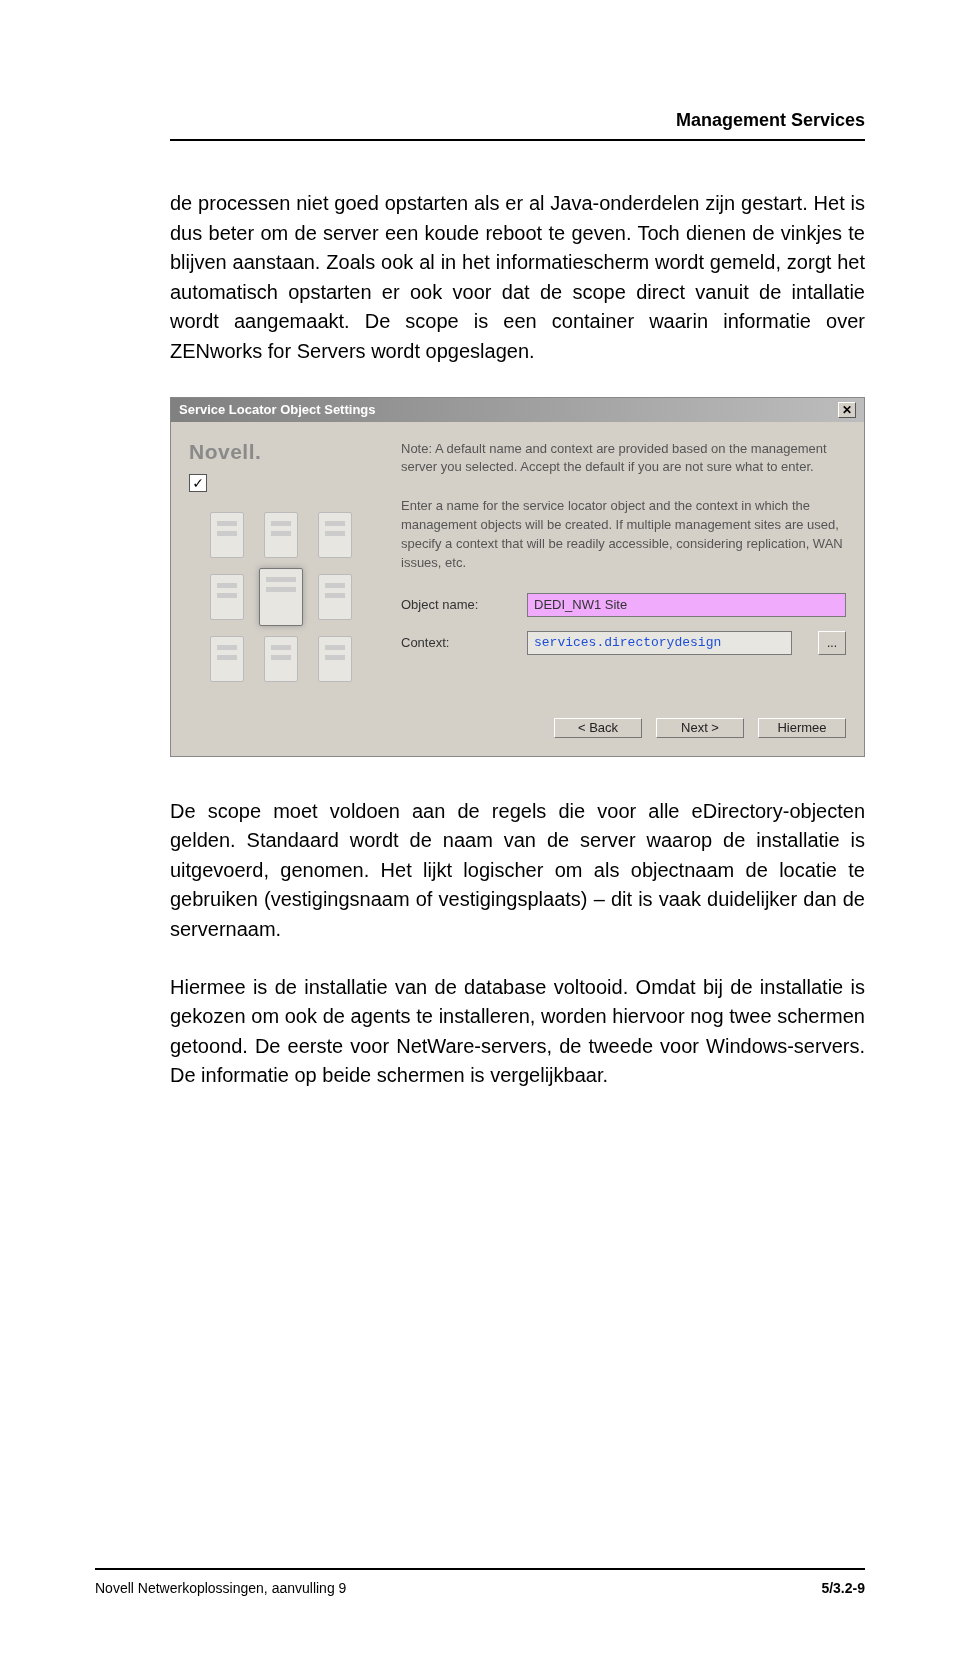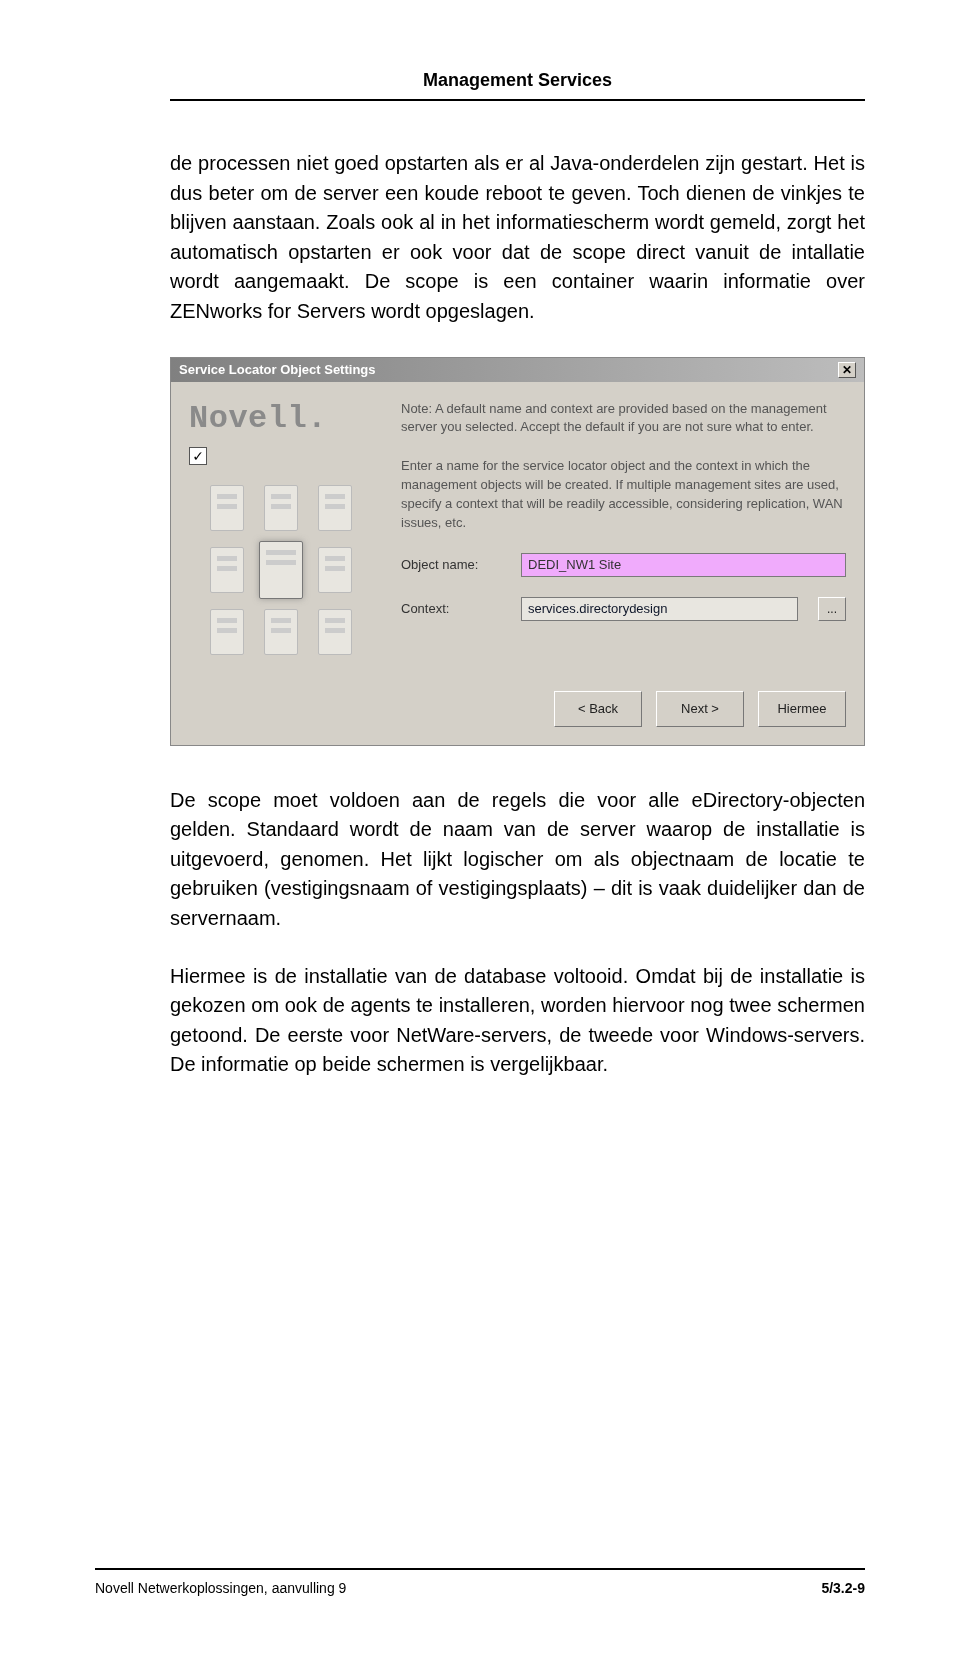--- a/index.html
+++ b/index.html
@@ -8,27 +8,28 @@
     height: 1656px;
     background: #fff;
     font-family: Georgia, "Times New Roman", serif;
     color: #000;
     position: relative;
   }
   .page {
     padding: 70px 95px 50px 170px;
   }
   .header {
-    text-align: center;
+    text-align: right;
     font-family: Arial, Helvetica, sans-serif;
     font-weight: bold;
     font-size: 18px;
     padding-bottom: 8px;
     border-bottom: 2px solid #000;
     margin-bottom: 48px;
+    margin-top: 40px;
   }
   .para {
     font-family: Verdana, Arial, sans-serif;
     font-size: 20px;
     line-height: 1.48;
     text-align: justify;
     margin-bottom: 28px;
   }
   .screenshot {
     margin: 30px 0 40px 0;
@@ -61,22 +62,22 @@
   .dlgbody {
     display: flex;
     padding: 18px;
     gap: 22px;
   }
   .leftpane {
     width: 190px;
     flex-shrink: 0;
   }
   .brand {
-    font-family: Liberation Mono, monospace;
-    font-size: 32px;
+    font-family: Liberation Sans, sans-serif;
+    font-size: 21px;
     font-weight: bold;
     color: #8a8a8a;
     letter-spacing: 0.5px;
     margin-bottom: 10px;
   }
   .checkbox {
     width: 18px; height: 18px;
     border: 1px solid #555;
     background: #fff;
     display: flex; align-items: center; justify-content: center;
@@ -110,52 +111,52 @@
     width: 44px; height: 58px;
     border: 1px solid #777;
     box-shadow: 0 0 6px rgba(120,120,120,0.6);
     margin: -6px -5px;
   }
   .rightpane { flex: 1; }
   .desc { line-height: 1.45; color: #555; margin-bottom: 20px; }
   .formrow {
     display: flex;
     align-items: center;
-    gap: 20px;
-    margin-bottom: 20px;
+    gap: 26px;
+    margin-bottom: 14px;
   }
   .formrow label { width: 100px; color: #333; }
   .txtinput {
     flex: 1;
     height: 24px;
     border: 1px solid #7a7a7a;
     background: #f0abfc;
     padding: 2px 6px;
     font-family: Tahoma, Arial, sans-serif;
     font-size: 13px;
     color: #333;
   }
-  .txtinput.disabled { background: #e8e6e0; color: #0f172a; }
+  .txtinput.disabled { background: #e8e6e0; color: #1d4ed8; font-family: Liberation Mono, monospace; }
   .browsebtn {
     width: 28px; height: 24px;
     background: #d4d0c8;
     border: 1px solid #fff;
     border-right-color: #777; border-bottom-color: #777;
     font-size: 12px;
     display: flex; align-items: center; justify-content: center;
   }
   .btnrow {
     display: flex;
     justify-content: flex-end;
     gap: 14px;
     padding: 12px 18px 18px;
   }
   .btn {
     min-width: 88px;
-    height: 36px;
+    height: 20px;
     background: #d4d0c8;
     border: 1px solid #fff;
     border-right-color: #777; border-bottom-color: #777;
     font-family: Tahoma, Arial, sans-serif;
     font-size: 13px;
     display: flex; align-items: center; justify-content: center;
   }
   .footerzone {
     position: absolute;
     left: 95px; right: 95px;

